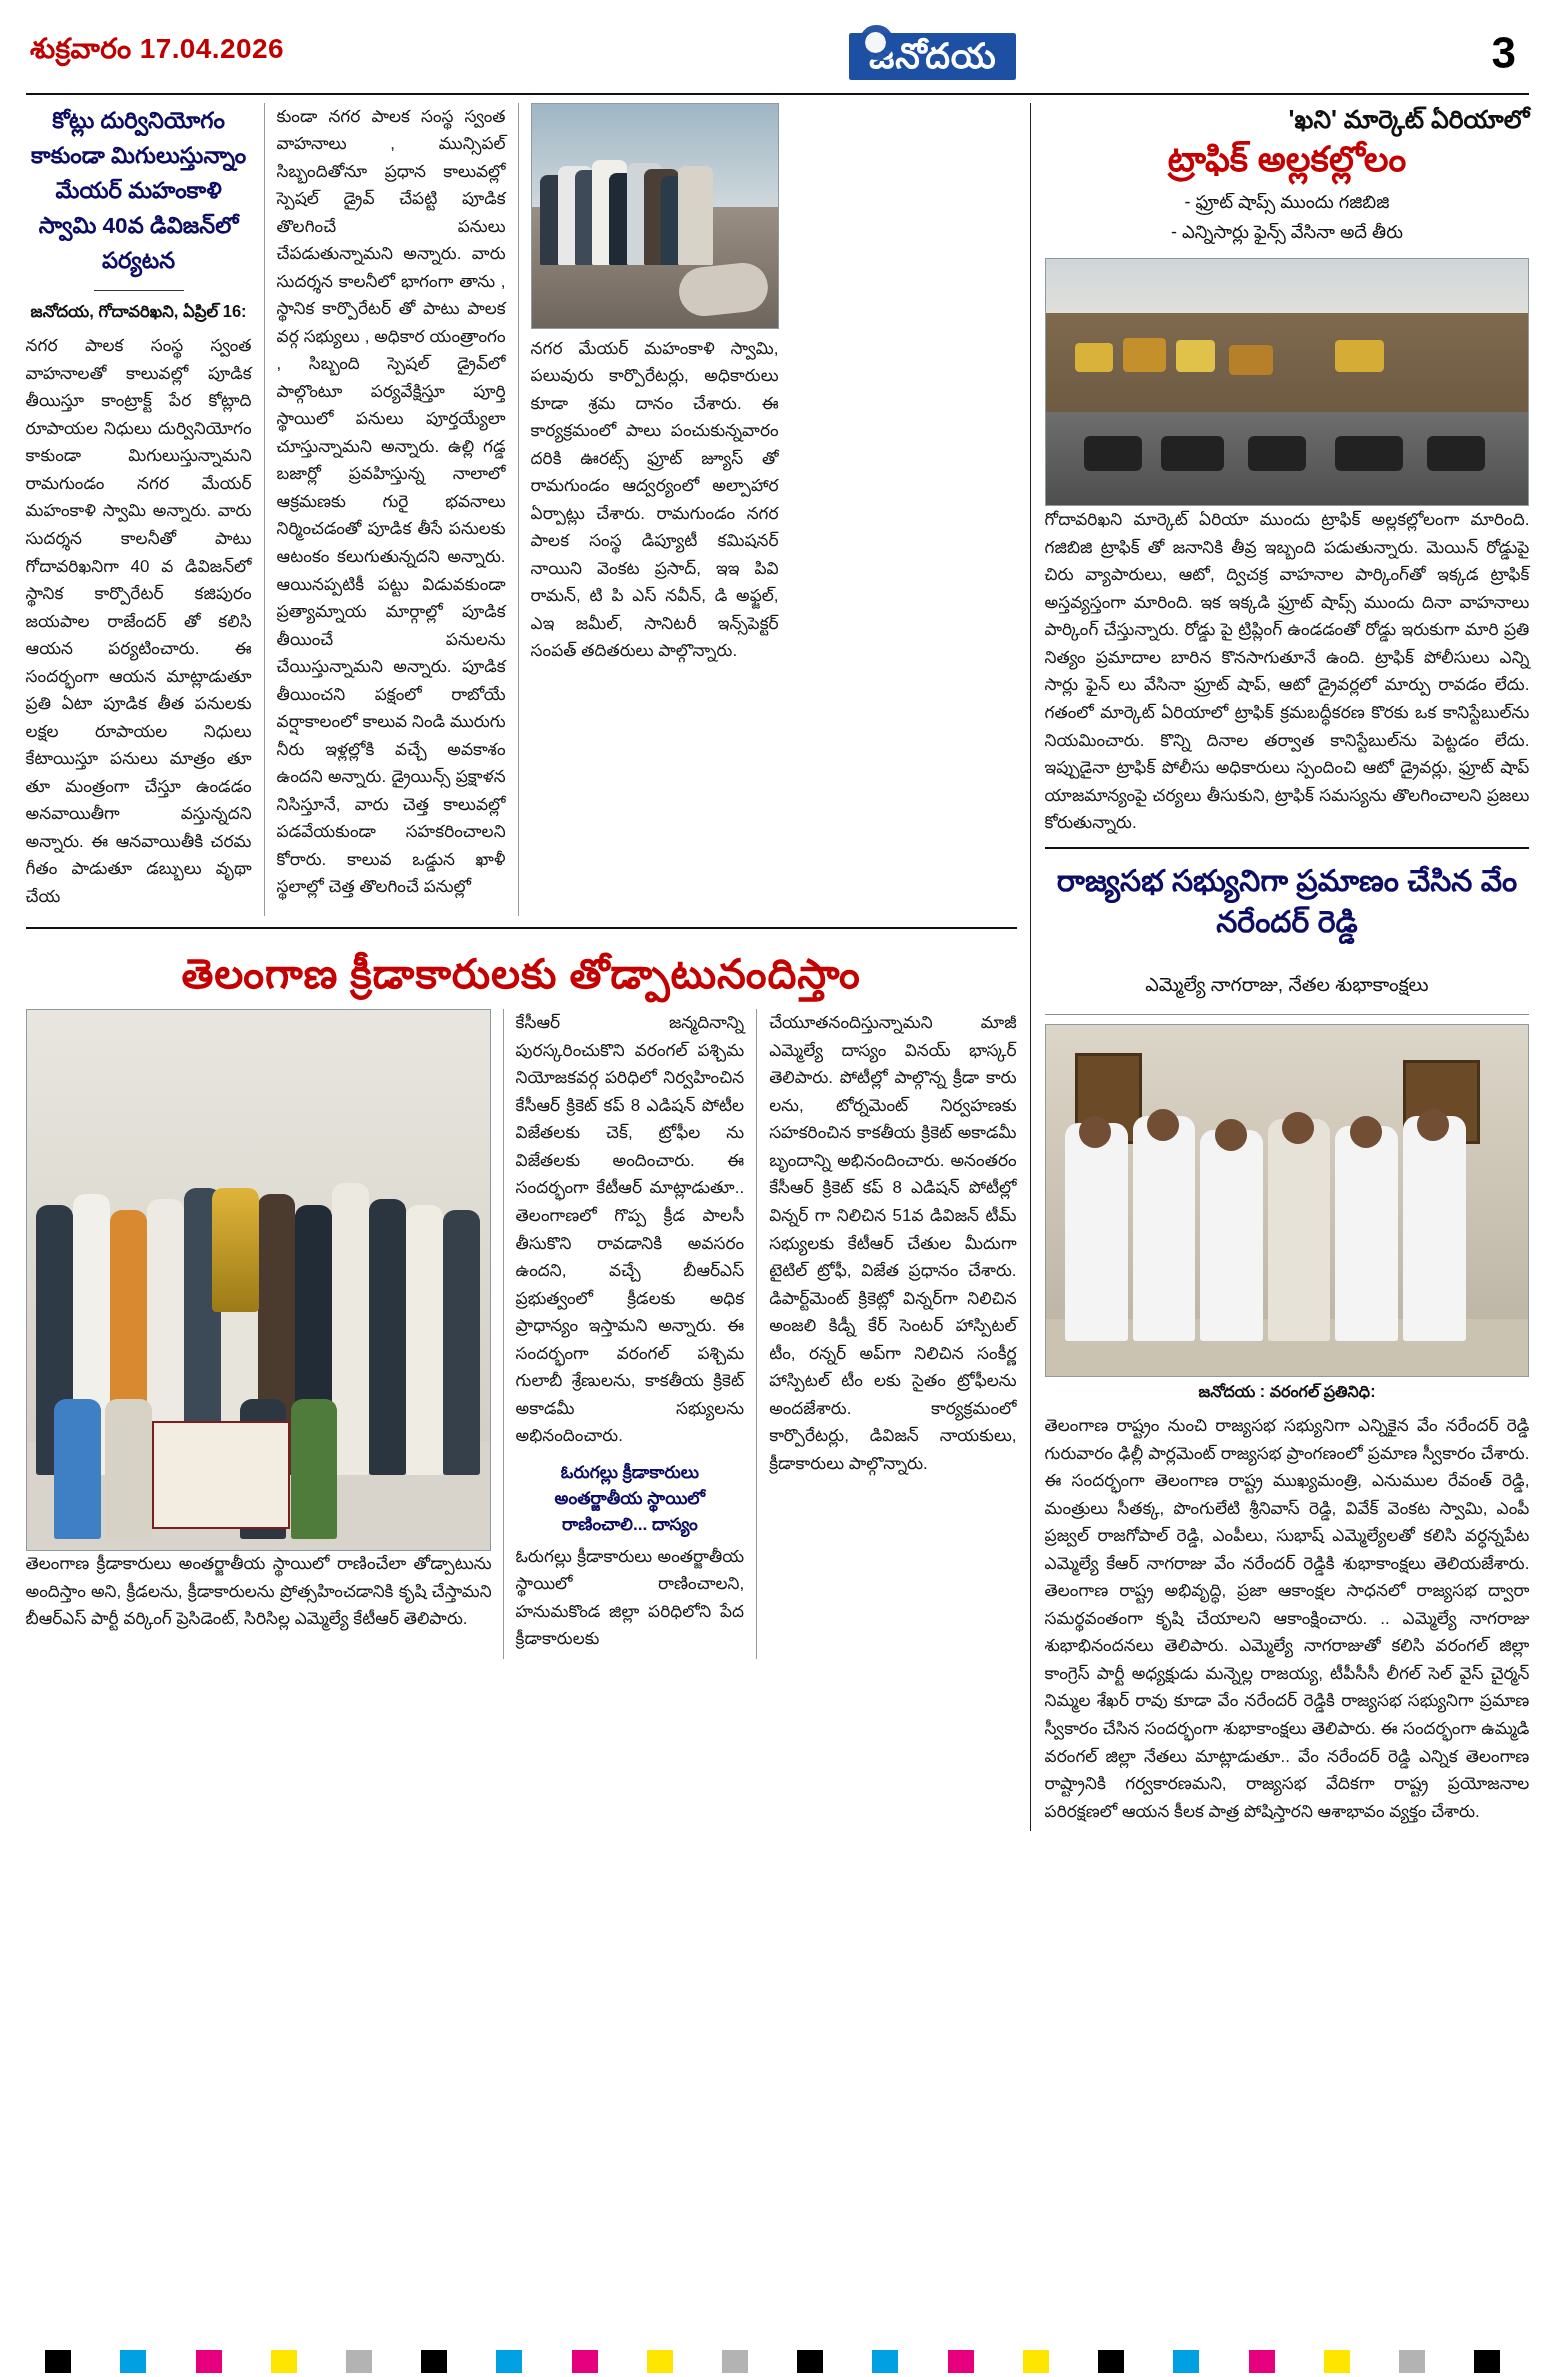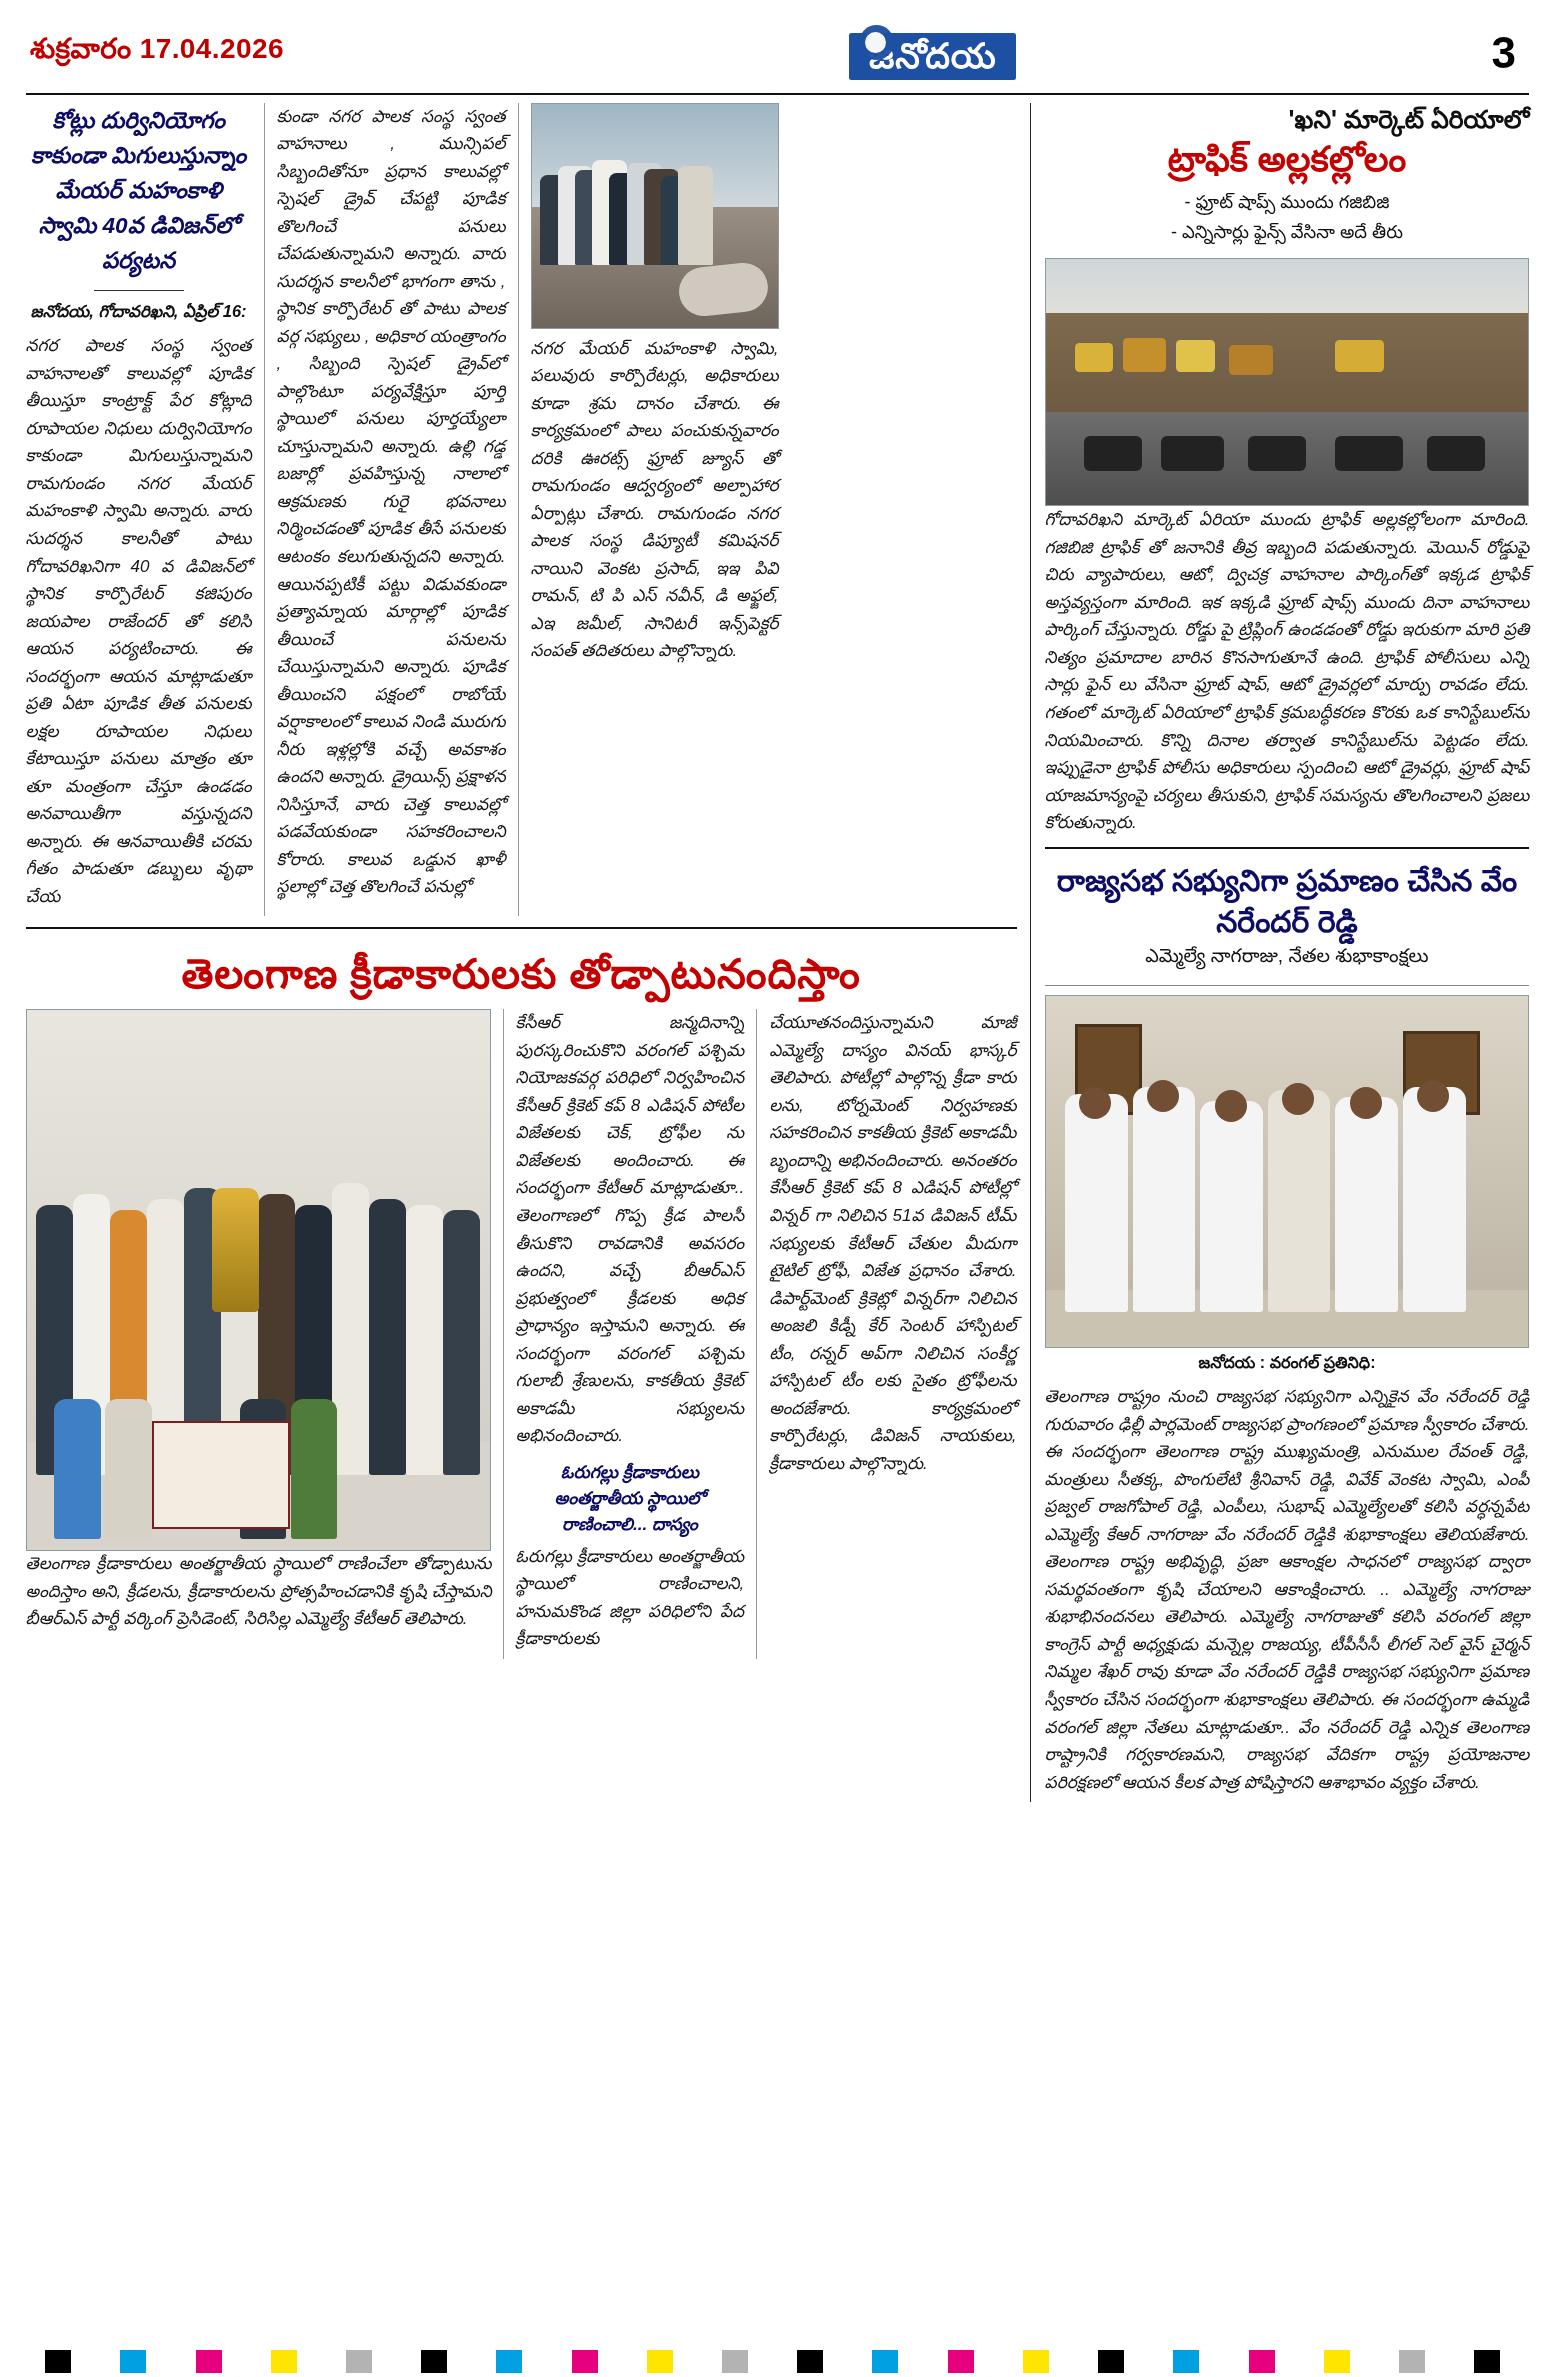--- a/index.html
+++ b/index.html
@@ -143,34 +143,34 @@
     color: #0d0d66;
     text-align: center;
     line-height: 1.35;
     padding: 4.5px 0 3px 0;
   }
   .subhead-right {
     font-size: 19px;
     color: #111;
     text-align: center;
     padding-bottom: 4.5px;
+    margin-top: 29px;
   }
 
   
   .cols-3 {
     display: flex;
     gap: 0;
   }
   .col {
     font-size: 17px;
     line-height: 1.62;
     text-align: justify;
     color: #151515;
     hyphens: none;
-    font-style: italic;
   }
   .col p { margin: 0 0 6px 0; }
   .col-sep {
     width: 0;
     border-left: 0.8px solid #999;
     margin: 0 12px;
   }
   .deck {
     font-size: 22.6px;
     font-weight: bold;

